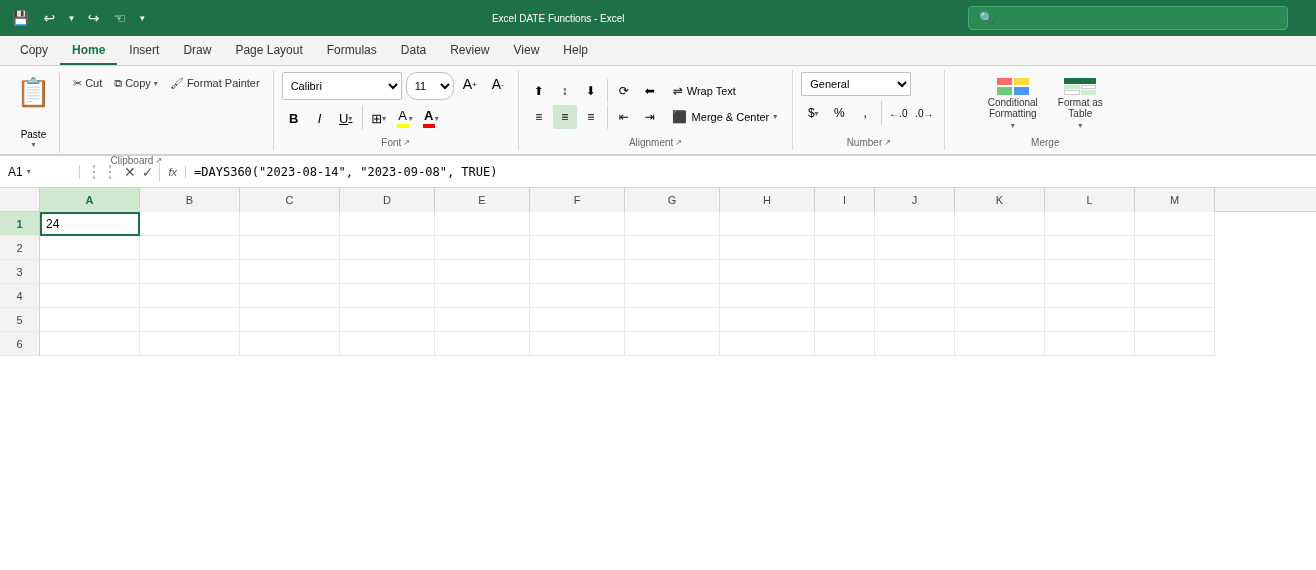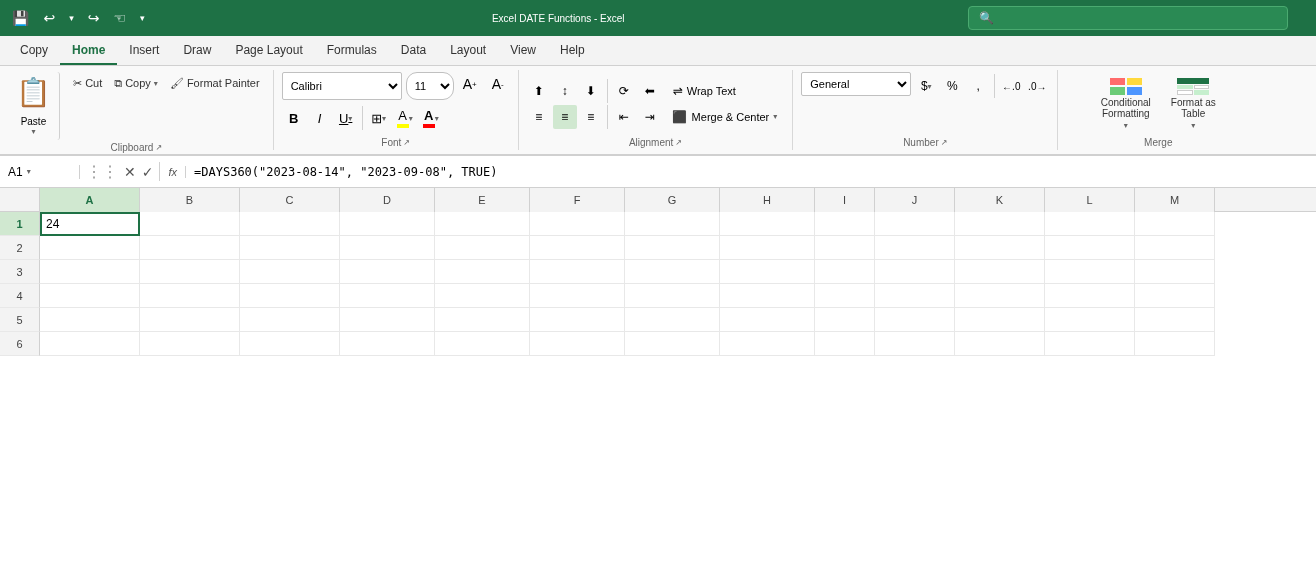--- a/index.html
+++ b/index.html
@@ -134,21 +134,21 @@
       flex-direction: column;
       align-items: center;
       justify-content: center;
       padding: 4px 8px;
       cursor: pointer;
       border-radius: 3px;
       border-right: 1px solid #d0d0d0;
       margin-right: 4px;
     }
     .paste-big .paste-icon { font-size: 28px; }
-    .paste-big .paste-label { font-size: 10px; margin-top: 7px; }
+    .paste-big .paste-label { font-size: 10px; margin-top: 20px; }
     .clipboard-small {
       display: flex;
       flex-direction: row;
       justify-content: center;
       gap: 2px;
     }
 
     
     .font-selects { display: flex; gap: 4px; margin-bottom: 3px; }
     .font-select {
@@ -394,21 +394,21 @@
 </div>
 
 <div id="ribbon-tabs">
   <div class="ribbon-tab">Copy</div>
   <div class="ribbon-tab active">Home</div>
   <div class="ribbon-tab">Insert</div>
   <div class="ribbon-tab">Draw</div>
   <div class="ribbon-tab">Page Layout</div>
   <div class="ribbon-tab">Formulas</div>
   <div class="ribbon-tab">Data</div>
-  <div class="ribbon-tab">Layout</div>
+  <div class="ribbon-tab">Review</div>
   <div class="ribbon-tab">View</div>
   <div class="ribbon-tab">Help</div>
 </div>
 
 <div id="ribbon">
 
   <div class="ribbon-group clipboard-group">
     <div class="ribbon-group-content">
       <div class="paste-big">
         <span class="paste-icon">📋</span>
@@ -503,21 +503,21 @@
         </button>
       </div>
     </div>
     <div class="ribbon-group-label">
       <span>Alignment</span>
       <span class="expand-icon">↗</span>
     </div>
   </div>
 
   <div class="ribbon-group" style="min-width:130px;">
-    <div class="ribbon-group-content" style="align-items:flex-start; gap:3px;">
+    <div class="ribbon-group-content" style="flex-direction:column; align-items:flex-start; gap:3px;">
       <select class="number-select">
         <option>General</option>
         <option>Number</option>
         <option>Currency</option>
         <option>Accounting</option>
         <option>Date</option>
         <option>Time</option>
         <option>Percentage</option>
         <option>Text</option>
       </select>

